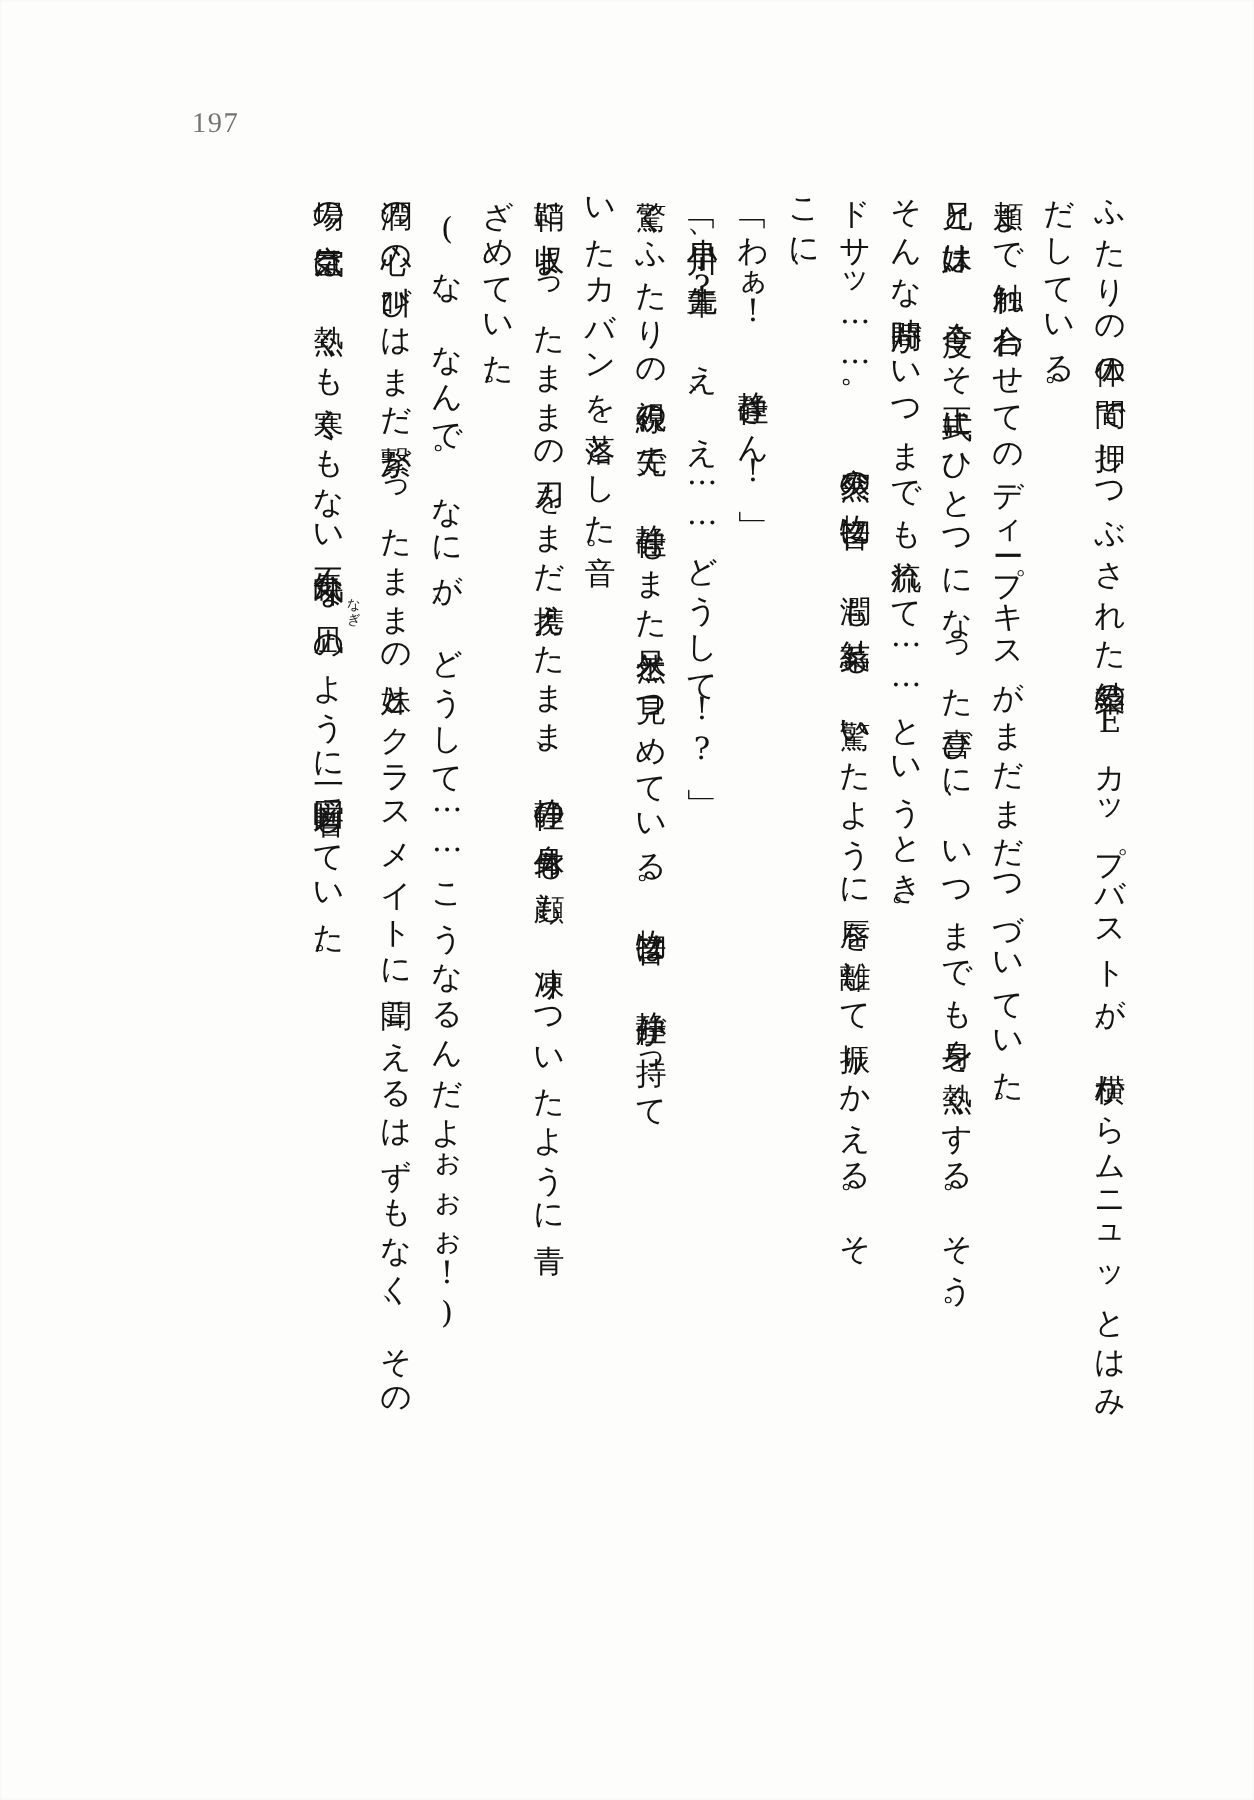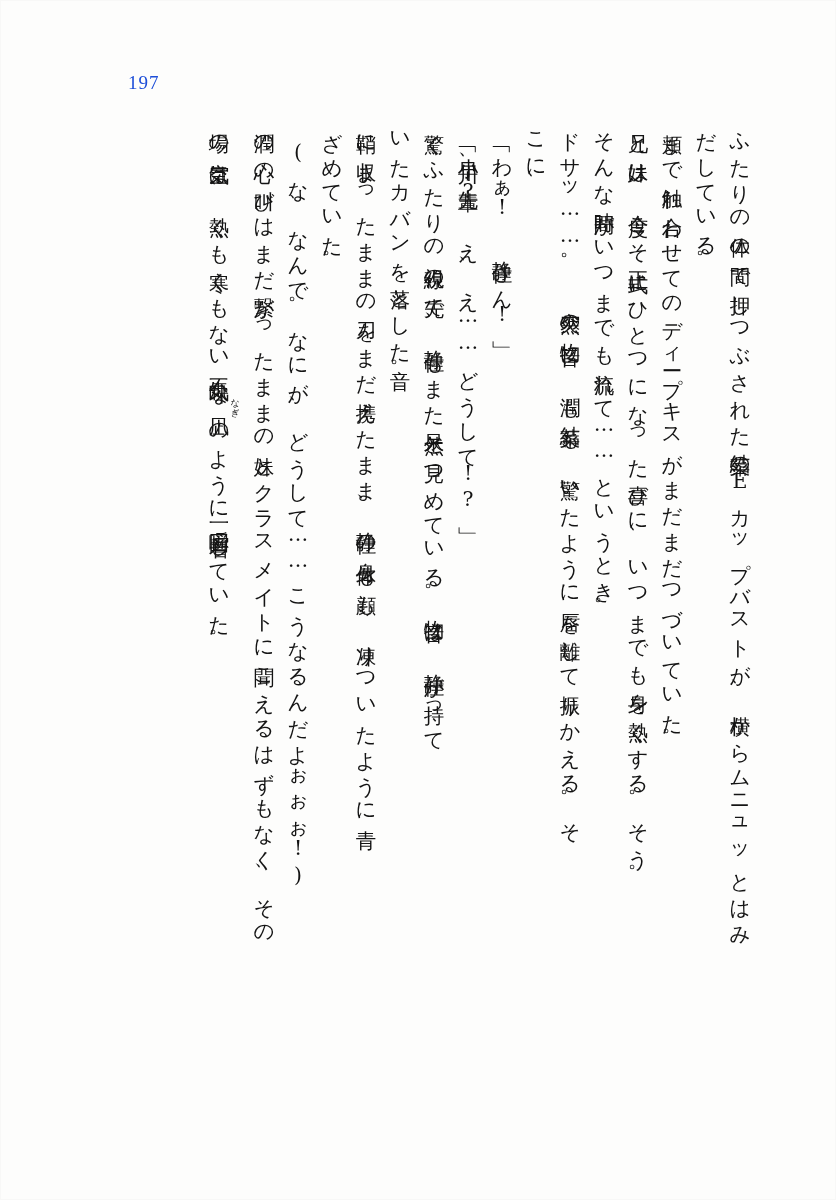--- a/index.html
+++ b/index.html
@@ -25,21 +25,21 @@
     background: #fdfdfc;
   }
 
   
   .page-number {
     position: absolute;
     left: 128px;
     top: 72px;
     font-size: 19px;
     letter-spacing: 1px;
-    color: #1d4ed8;
+    color: #737373;
     font-family: "Liberation Serif", "DejaVu Serif", serif;
   }
 
   
   .text-block {
     position: absolute;
     right: 86px;
     top: 118px;
     width: 620px;
     height: 960px;

